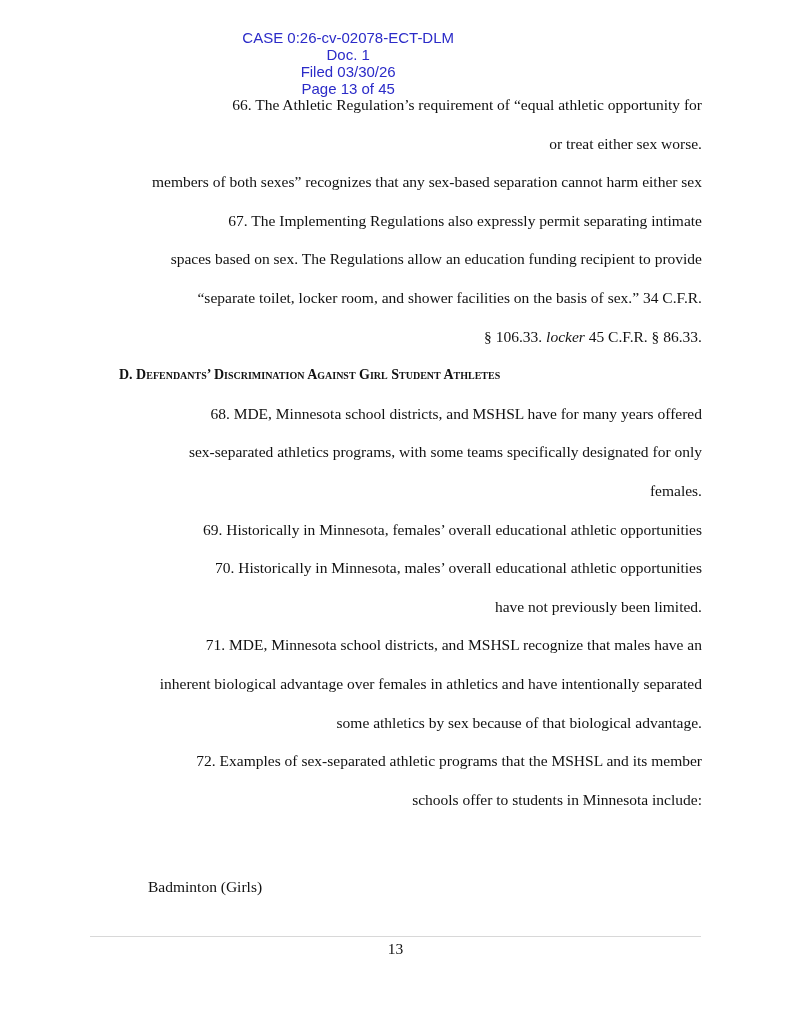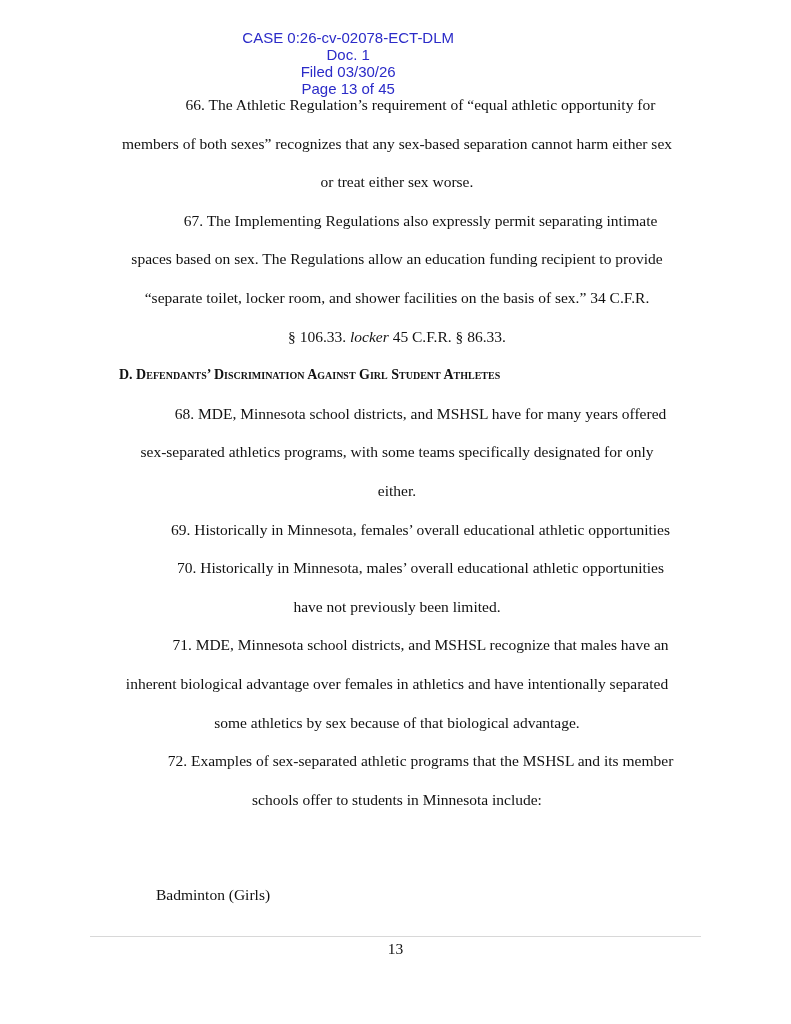--- a/index.html
+++ b/index.html
@@ -10,30 +10,30 @@
     .header {
       position: absolute; top: 12px; left: 0; width: 688px; text-align: center;
       font-family: "Liberation Sans", sans-serif; font-size: 15px; color: #2b2bc8;
       white-space: pre; letter-spacing: 0px;
     }
     .header span { margin: 0 10px; }
     .body-text {
       position: absolute; left: 92px; width: 610px;
       font-size: 15.5px; line-height: 38.6px;
     }
-    .para { margin: 0; text-indent: 47px; text-align: center; }
+    .para { margin: 0; text-indent: 47px; text-align: right; }
     .heading {
       margin: 0; padding-left: 27px; font-weight: bold; font-variant: small-caps;
       font-size: 14px;
     }
     .list {
       position: absolute; left: 140px; top: 870px;
       font-size: 15.5px; line-height: 18px;
     }
-    .list div { margin: 16px; }
+    .list div { margin: 8px; }
     .footer-rule {
       position: absolute; left: 90px; width: 611px; top: 936px; height: 1px;
       background: #d8d8d8;
     }
     .page-num {
       position: absolute; top: 940px; left: 0; width: 791px; text-align: center;
       font-size: 15.5px;
     }
   </style>
 </head>
@@ -43,37 +43,37 @@
   <span>CASE 0:26-cv-02078-ECT-DLM</span>
   <span>Doc. 1</span>
   <span>Filed 03/30/26</span>
   <span>Page 13 of 45</span>
 </div>
 
 <div class="body-text" style="top:86px;">
 
   <div>
     <p class="para">66.  The Athletic Regulation’s requirement of “equal athletic opportunity for</p>
+    <p class="para" style="text-indent:0">or treat either sex worse.</p>
     <p class="para" style="text-indent:0">members of both sexes” recognizes that any sex-based separation cannot harm either sex</p>
-    <p class="para" style="text-indent:0">or treat either sex worse.</p>
   </div>
 
   <div>
     <p class="para">67.  The Implementing Regulations also expressly permit separating intimate</p>
     <p class="para" style="text-indent:0">spaces based on sex.  The Regulations allow an education funding recipient to provide</p>
     <p class="para" style="text-indent:0">“separate toilet, locker room, and shower facilities on the basis of sex.” 34 C.F.R.</p>
     <p class="para" style="text-indent:0"><span>§ 106.33. </span><em>locker</em><span> 45 C.F.R. § 86.33.</span></p>
   </div>
 
   <p class="heading">D.  Defendants’ Discrimination Against Girl Student Athletes</p>
 
   <div>
     <p class="para">68.  MDE, Minnesota school districts, and MSHSL have for many years offered</p>
     <p class="para" style="text-indent:0">sex-separated athletics programs, with some teams specifically designated for only</p>
-    <p class="para" style="text-indent:0">either.</p>
+    <p class="para" style="text-indent:0">females.</p>
   </div>
 
   <div>
     <p class="para">69. Historically in Minnesota, females’ overall educational athletic opportunities</p>
   </div>
 
   <div>
     <p class="para">70.  Historically in Minnesota, males’ overall educational athletic opportunities</p>
     <p class="para" style="text-indent:0">have not previously been limited.</p>
   </div>

